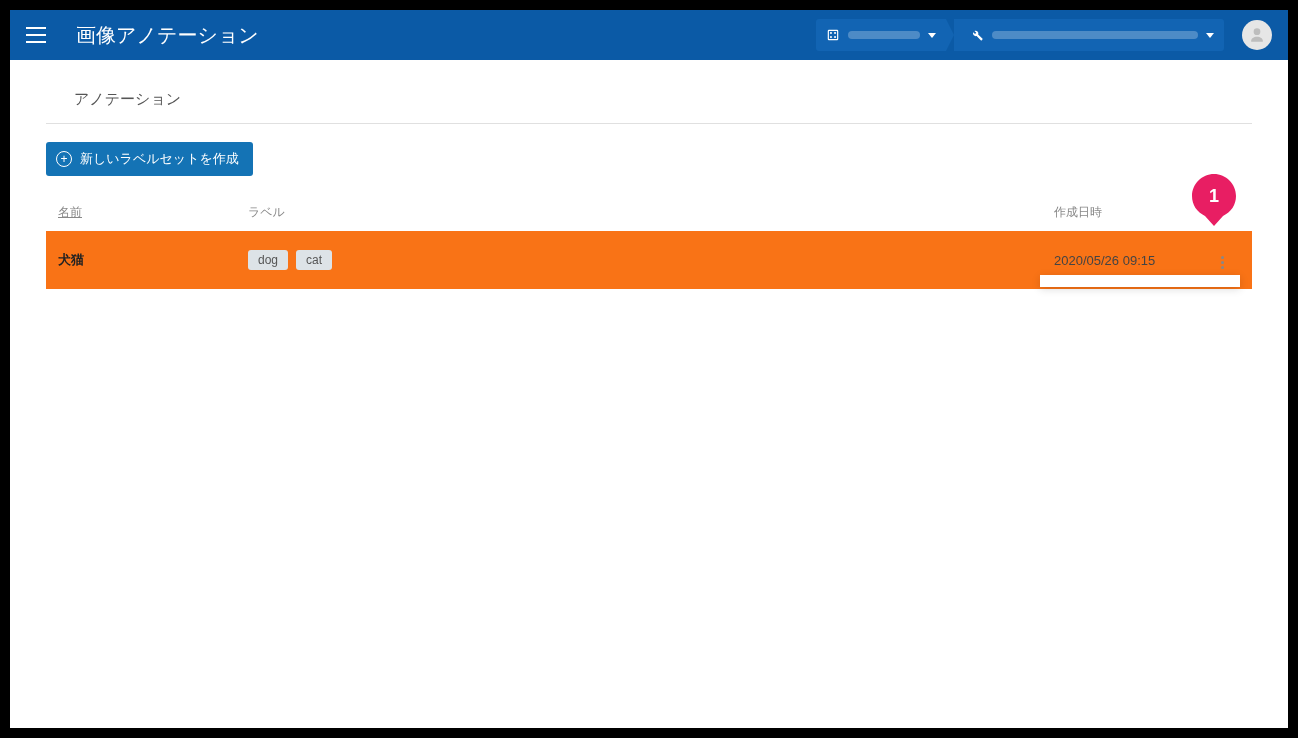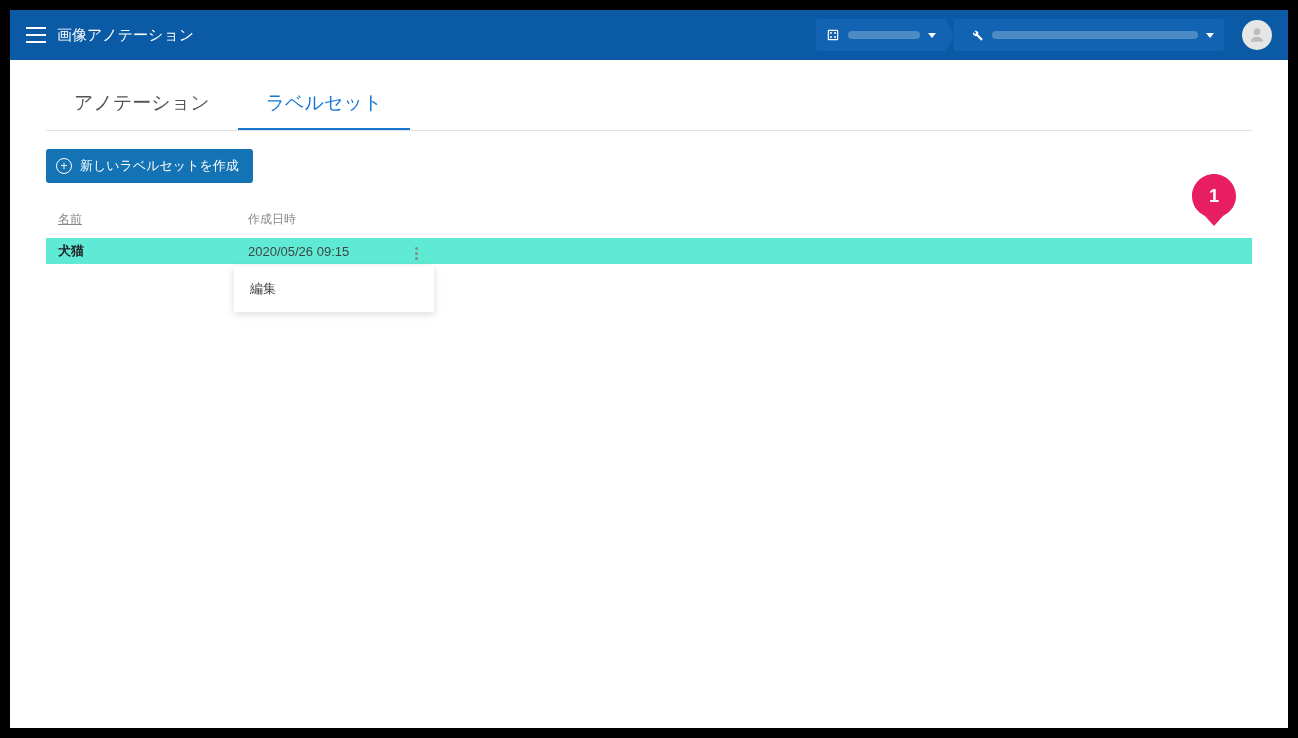--- a/index.html
+++ b/index.html
@@ -41,22 +41,22 @@
       flex-direction: column;
       justify-content: space-between;
     }
     .menu-icon span {
       display: block;
       height: 2px;
       background: #fff;
       width: 100%;
     }
     .app-title {
-      margin-left: 11px;
-      font-size: 15px;
+      margin-left: 30px;
+      font-size: 20px;
       font-weight: 500;
     }
     .header-spacer { flex: 1; }
     .header-right {
       display: flex;
       align-items: center;
       gap: 8px;
     }
     .dropdown-box {
       background: #1264b3;
@@ -123,21 +123,21 @@
       background: #fff;
     }
     
     .tabs {
       display: flex;
       border-bottom: 1px solid #e0e0e0;
       margin-top: 16px;
     }
     .tab {
       padding: 14px 28px 12px;
-      font-size: 19px;
+      font-size: 15px;
       color: #555;
       cursor: pointer;
       border-bottom: 2px solid transparent;
     }
     .tab.active {
       color: #1976d2;
       border-bottom-color: #1976d2;
     }
     
     .create-btn {
@@ -174,23 +174,24 @@
       font-size: 12px;
       color: #888;
     }
     .col-name { width: 190px; text-decoration: underline; }
     .col-label { flex: 1; }
     .col-date { width: 150px; }
     .col-actions { width: 36px; text-align: center; }
     .table-row {
       display: flex;
       align-items: center;
-      padding: 0 12px;
-      background: #5eead4;
+      padding: 16px 12px;
+      background: #f97316;
       font-size: 13px;
+      justify-content: flex-end;
     }
     .row-name {
       width: 190px;
       font-weight: 600;
       color: #222;
     }
     .row-label {
       flex: 1;
       display: flex;
       gap: 8px;
@@ -308,47 +309,50 @@
               <path d="M12 14c-4 0-7 2-7 5v1h14v-1c0-3-3-5-7-5z"></path>
             </svg>
         </div>
       </div>
     </div>
 
     <div class="content">
       
       <div class="tabs">
         <div class="tab">アノテーション</div>
-        <div class="tab active">ラベルセット</div>
       </div>
 
       
       <button class="create-btn">
         <span class="plus-icon">+</span>
         <span>新しいラベルセットを作成</span>
       </button>
 
       
       <div class="table">
         <div class="table-header">
           <div class="col-name">名前</div>
+          <div class="col-label">ラベル</div>
           <div class="col-date">作成日時</div>
           <div class="col-actions"></div>
         </div>
         <div class="table-row">
           <div class="row-name">犬猫</div>
+          <div class="row-label">
+            <span class="label-chip">dog</span>
+            <span class="label-chip">cat</span>
+          </div>
           <div class="row-date">2020/05/26 09:15</div>
           <div class="row-actions">
             <div class="kebab">
               <span></span>
                 <span></span>
                 <span></span>
             </div>
             <div class="action-menu">
-              <div class="action-menu-item">編集</div>
             </div>
           </div>
         </div>
       </div>
     </div>
 
     <div class="annotation-badge">
       <svg viewBox="0 0 44 52">
         <path d="M22 0 C10 0 0 10 0 22 C0 31 5 38 13 42 L22 52 L31 42 C39 38 44 31 44 22 C44 10 34 0 22 0 Z" fill="#e81e63"></path>
       </svg>

